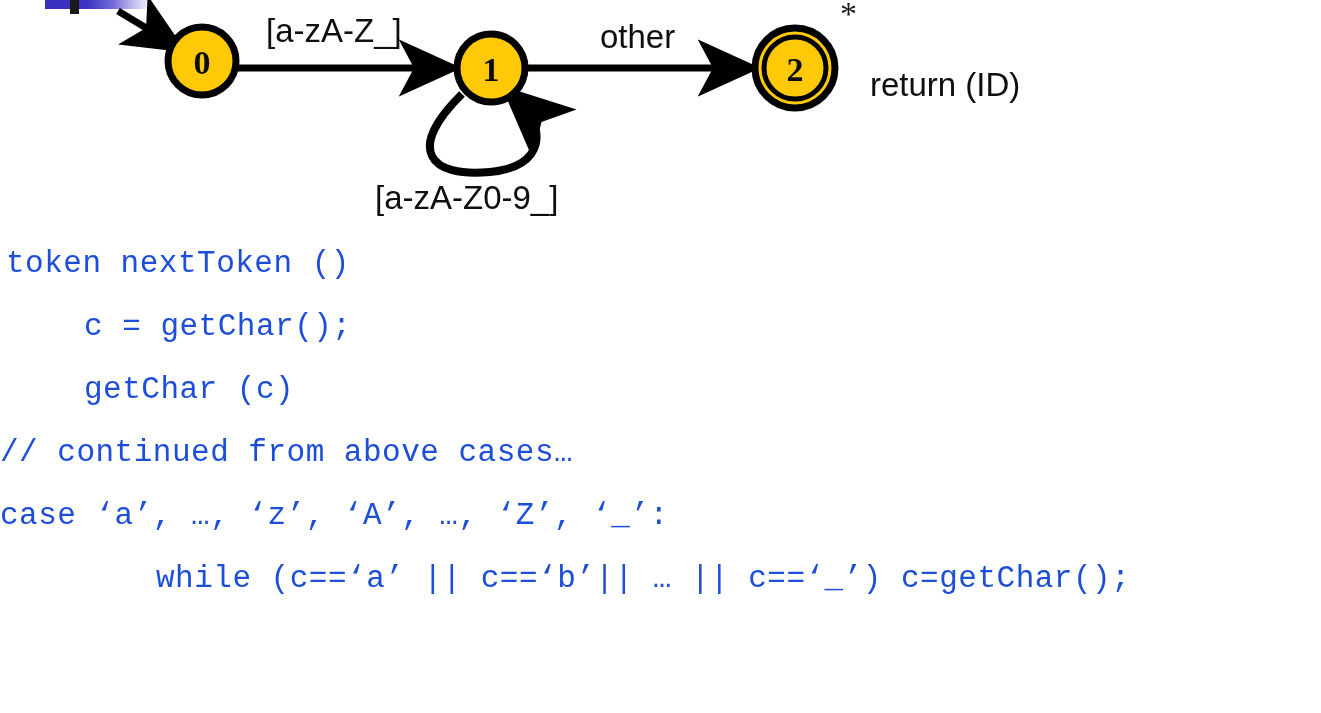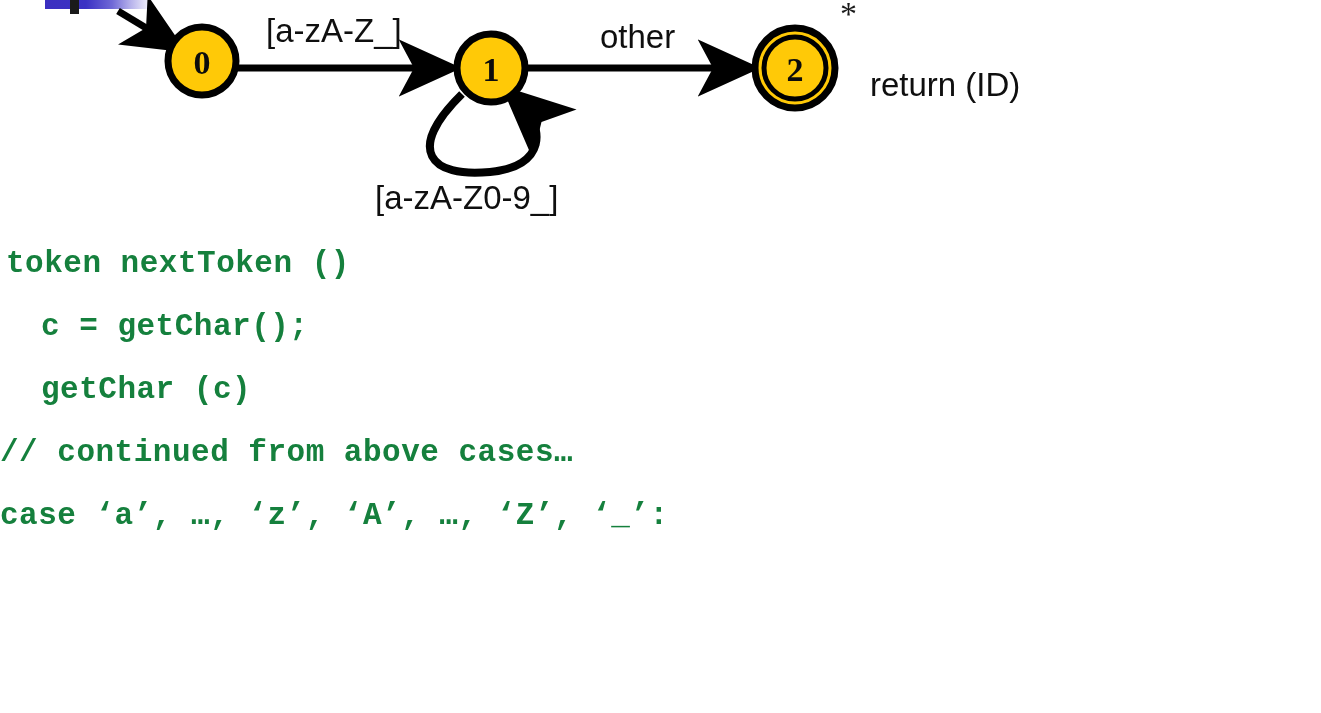--- a/index.html
+++ b/index.html
@@ -62,29 +62,29 @@
 
   
   #code-block {
     position: absolute;
     left: 0px;
     top: 232px;
     width: 1321px;
   }
   .code-line {
     font-family: "Liberation Mono", monospace;
-    font-weight: bold;
+    font-weight: normal;
     font-size: 31px;
     line-height: 63px;
-    color: #15803d;
+    color: #1d4ed8;
     white-space: pre;
     letter-spacing: 0.5px;
   }
   .indent-0 { padding-left: 6px; }
-  .indent-1 { padding-left: 41px; }
+  .indent-1 { padding-left: 84px; }
   .indent-2 { }
   .indent-3 { padding-left: 156px; }
 </style>
 </head>
 <body>
 
 <div id="slide-bar"></div>
 <div id="slide-bar-tick"></div>
 
 <div id="diagram">
@@ -138,13 +138,14 @@
     <text class="edge-label" x="870" y="96">return (ID)</text>
   </svg>
 </div>
 
 <div id="code-block">
   <div class="code-line indent-0">token nextToken ()</div>
   <div class="code-line indent-1">c = getChar();</div>
   <div class="code-line indent-1">getChar (c)</div>
   <div class="code-line indent-2">// continued from above cases…</div>
   <div class="code-line indent-2">case ‘a’, …, ‘z’, ‘A’, …, ‘Z’, ‘_’:</div>
+  <div class="code-line indent-3">while (c==‘a’ || c==‘b’|| … || c==‘_’) c=getChar();</div>
 </div>
 
 </body></html>

